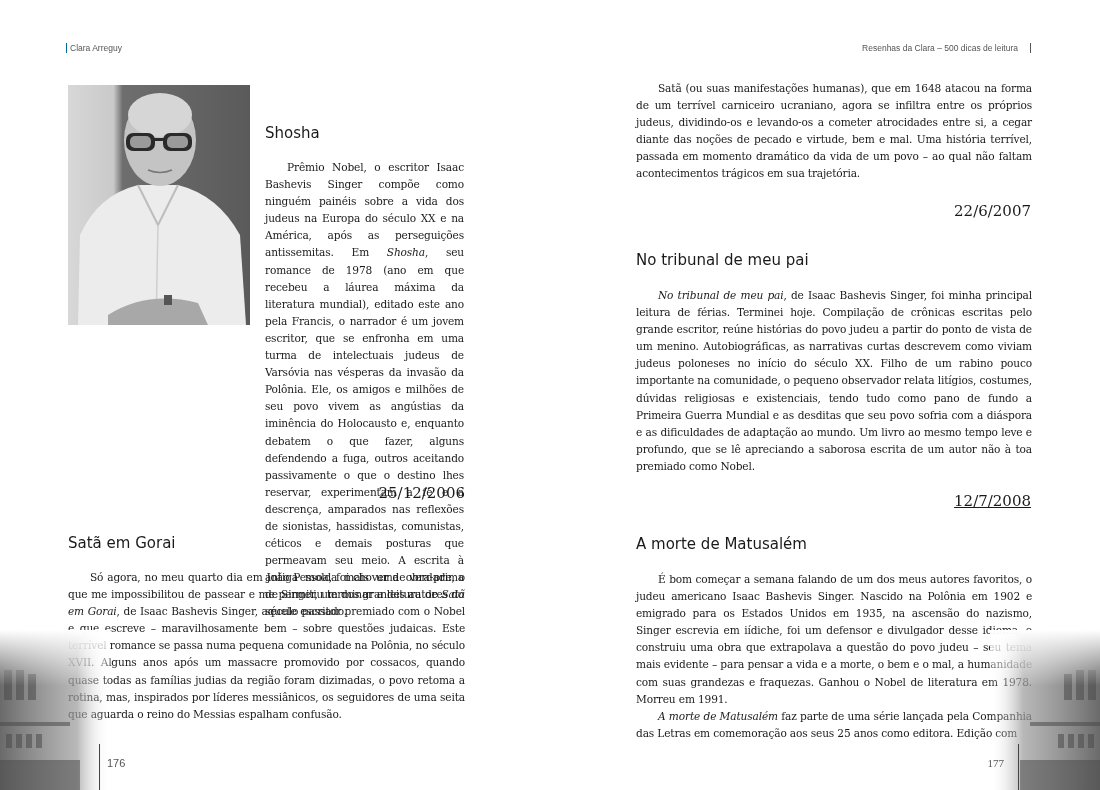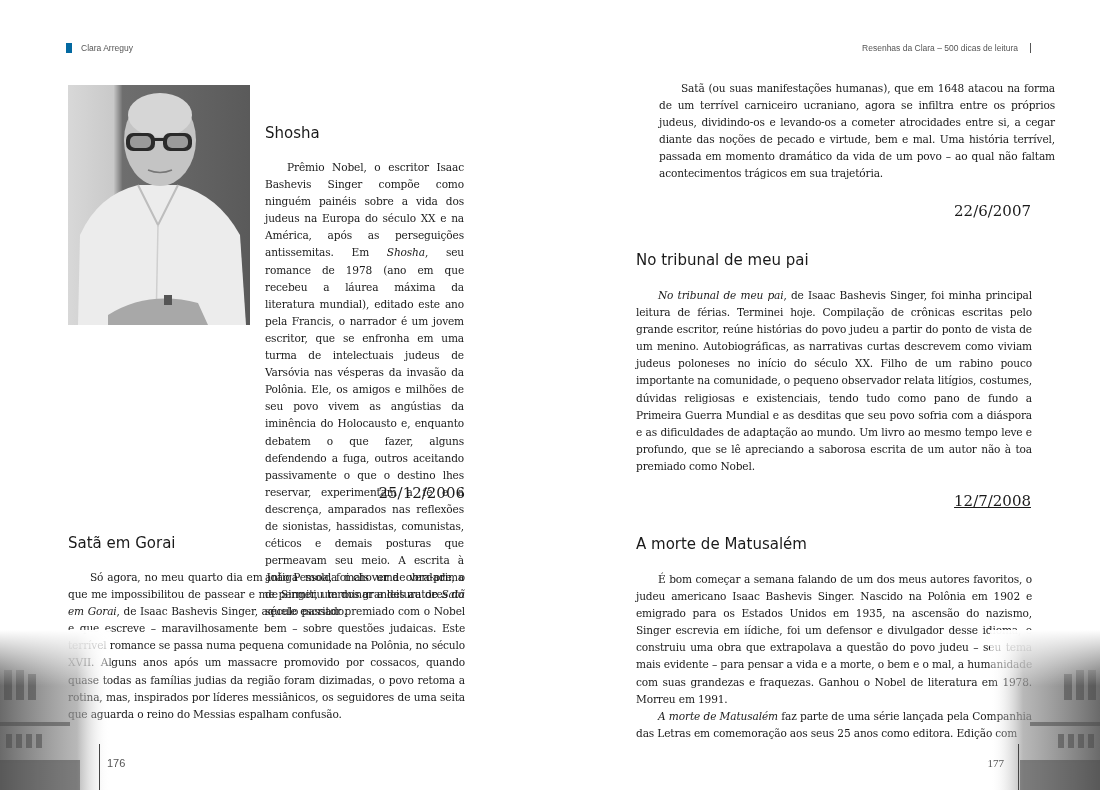--- a/index.html
+++ b/index.html
@@ -9,21 +9,21 @@
     font-family: "DejaVu Serif", serif;
   }
   .page { position: absolute; top: 0; height: 790px; width: 550px; }
   .page-left { left: 0; }
   .page-right { left: 550px; }
 
   .running-head {
     position: absolute; top: 43px; font-family: "Liberation Sans", sans-serif;
     font-size: 8.5px; color: #555;
   }
-  .page-left .running-head { left: 66px; border-left: 6px solid #0369a1; padding-left: 9px; }
+  .page-left .running-head { left: 66px; border-left: 1px solid #0369a1; padding-left: 3px; }
   .page-right .running-head { right: 69px; border-right: 1px solid #555; padding-right: 12px; }
 
   .photo {
     position: absolute; left: 68px; top: 85px; width: 182px; height: 240px;
     background: #7a7a7a; overflow: hidden;
   }
 
   .author-name {
     position: absolute; left: 265px; top: 80px; width: 192px;
     font-family: "Liberation Sans", sans-serif; font-weight: 300;
@@ -136,21 +136,21 @@
       <rect width="110" height="160" fill="url(#fadeLv)"></rect>
     </svg>
   </div>
   <div class="folio-rule"></div>
   <div class="page-number">176</div>
 </div>
 
 <div class="page page-right">
   <div class="running-head">Resenhas da Clara – 500 dicas de leitura</div>
 
-  <div class="text" style="left:86px; top:80px; width:396px;margin-left:23px;">
+  <div class="text" style="left:86px; top:80px; width:396px;">
     <p>Satã (ou suas manifestações humanas), que em 1648 atacou na forma de um terrível carniceiro ucraniano, agora se infiltra entre os próprios judeus, dividindo-os e levando-os a cometer atrocidades entre si, a cegar diante das noções de pecado e virtude, bem e mal. Uma história terrível, passada em momento dramático da vida de um povo – ao qual não faltam acontecimentos trágicos em sua trajetória.</p>
   </div>
   <div class="date" style="left:300px; top:202px; width:181px;">22/6/2007</div>
 
   <div class="section-title" style="left:86px; top:250px;">No tribunal de meu pai</div>
 
   <div class="text" style="left:86px; top:287px; width:396px;">
     <p><em>No tribunal de meu pai</em><span>, de Isaac Bashevis Singer, foi minha principal leitura de férias. Terminei hoje. Compilação de crônicas escritas pelo grande escritor, reúne histórias do povo judeu a partir do ponto de vista de um menino. Autobiográficas, as narrativas curtas descrevem como viviam judeus poloneses no início do século XX. Filho de um rabino pouco importante na comunidade, o pequeno observador relata litígios, costumes, dúvidas religiosas e existenciais, tendo tudo como pano de fundo a Primeira Guerra Mundial e as desditas que seu povo sofria com a diáspora e as dificuldades de adaptação ao mundo. Um livro ao mesmo tempo leve e profundo, que se lê apreciando a saborosa escrita de um autor não à toa premiado como Nobel.</span></p>
   </div>
   <div class="date" style="left:300px; top:492px; width:181px;text-decoration:underline;">12/7/2008</div>

